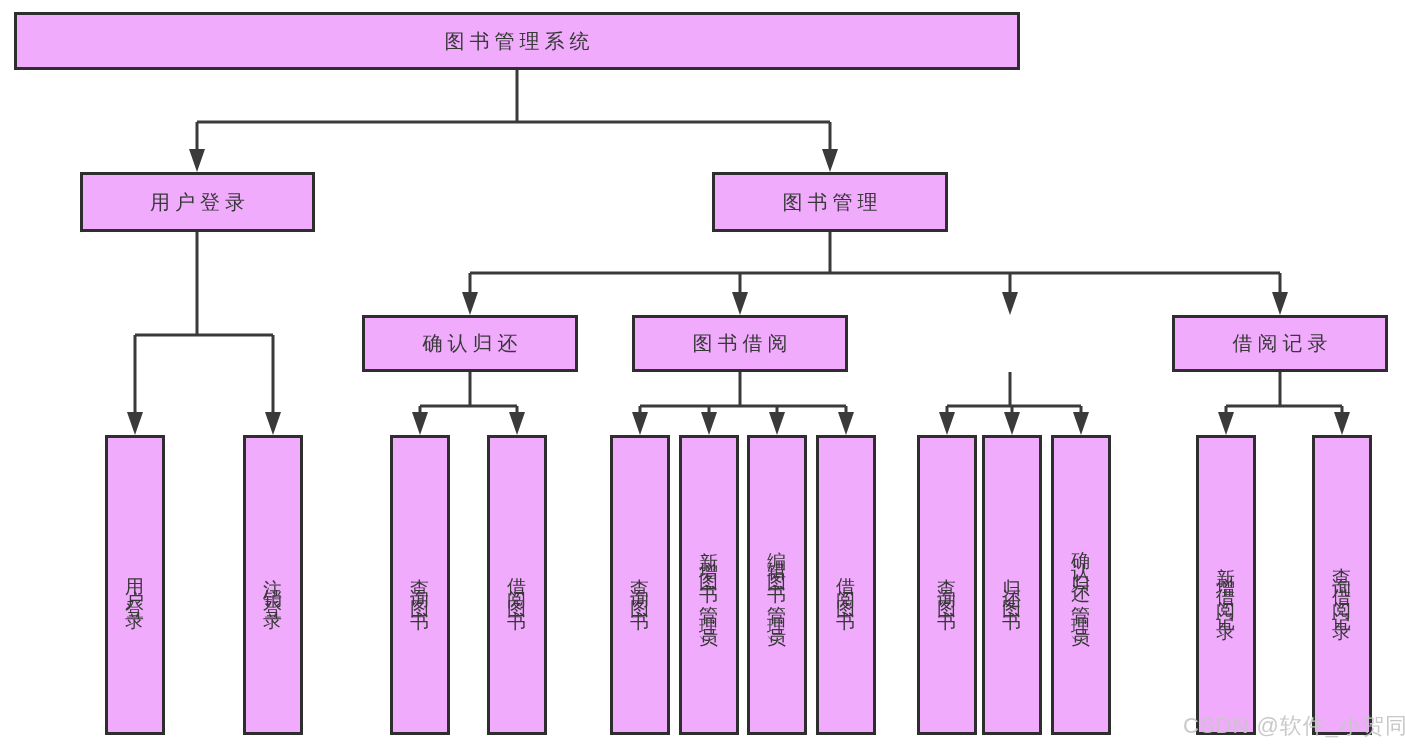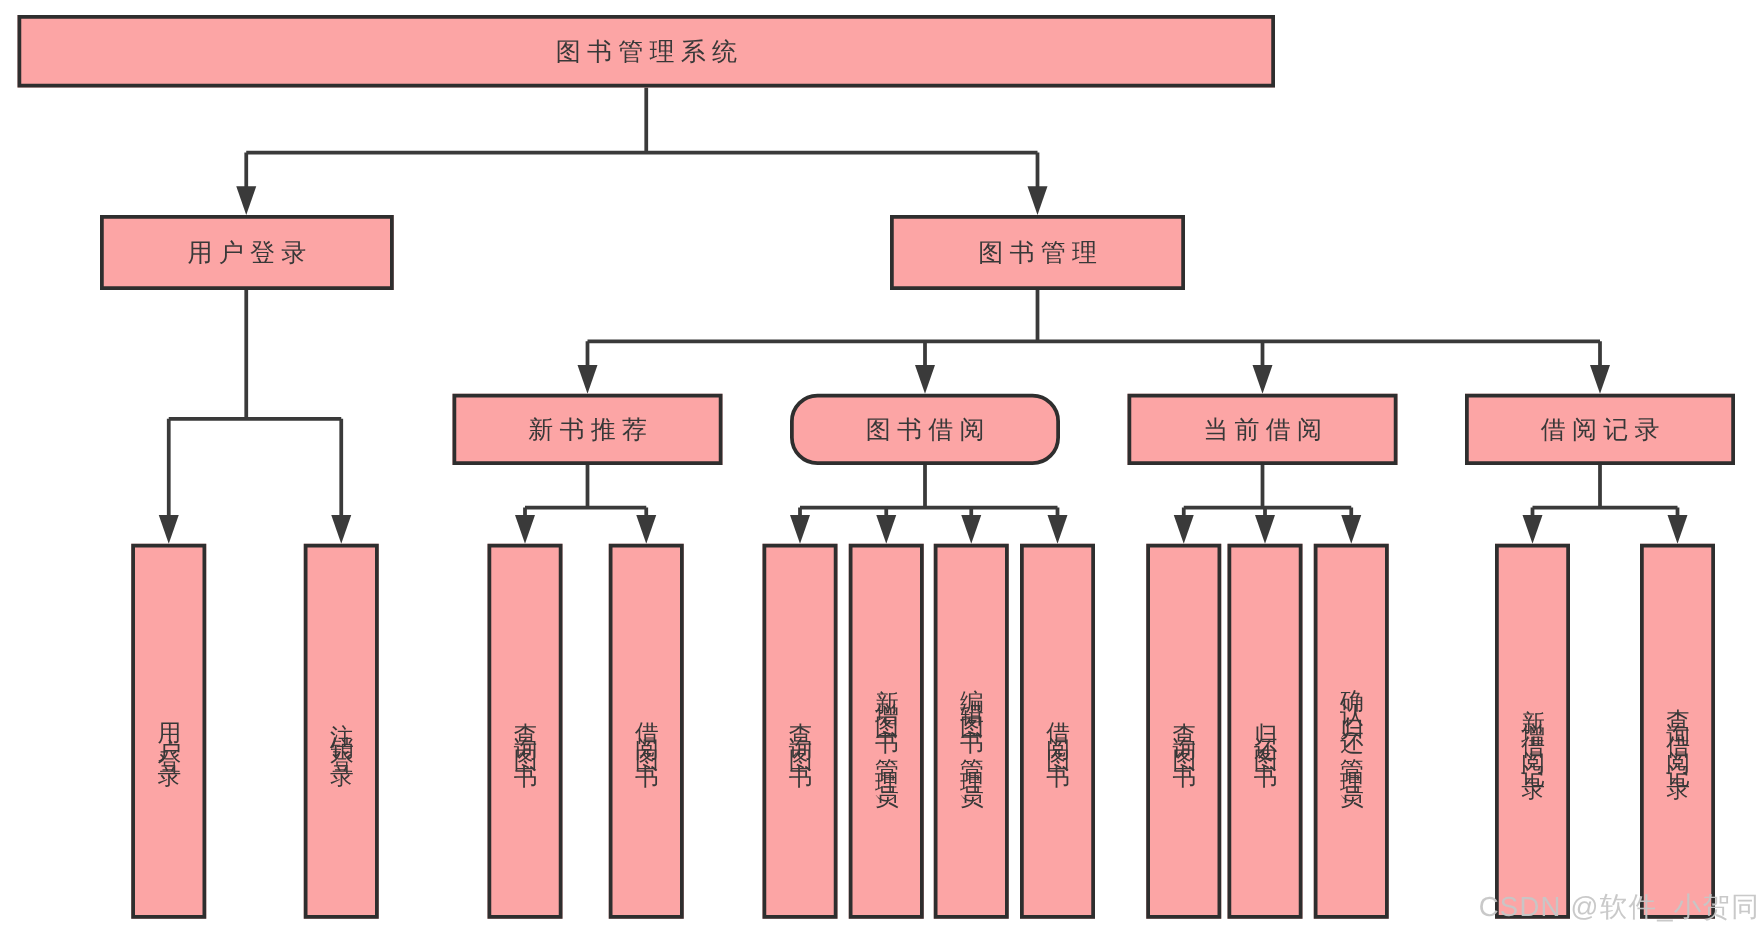--- a/index.html
+++ b/index.html
@@ -13,21 +13,21 @@
   }
   .connectors {
     position: absolute;
     left: 0; top: 0;
     width: 1405px; height: 747px;
     pointer-events: none;
   }
   .box {
     position: absolute;
     box-sizing: border-box;
-    background: #fca5a5;
+    background: #f0abfc;
     border: 3px solid #2e2e2e;
     display: flex;
     align-items: center;
     justify-content: center;
     color: #333333;
   }
   .box .lbl-h {
     font-size: 20px;
     letter-spacing: 5px;
     text-indent: 5px;
@@ -97,27 +97,24 @@
   </div>
 
   <div class="box" style="left:80px; top:172px; width:235px; height:60px;">
     <span class="lbl-h">用户登录</span>
   </div>
   <div class="box" style="left:712px; top:172px; width:236px; height:60px;font-family:Liberation Mono, monospace;">
     <span class="lbl-h">图书管理</span>
   </div>
 
   <div class="box" style="left:362px; top:315px; width:216px; height:57px;">
-    <span class="lbl-h">新书推荐</span>
+    <span class="lbl-h">确认归还</span>
   </div>
-  <div class="box" style="left:632px; top:315px; width:216px; height:57px;border-radius:22px;">
+  <div class="box" style="left:632px; top:315px; width:216px; height:57px;">
     <span class="lbl-h">图书借阅</span>
-  </div>
-  <div class="box" style="left:902px; top:315px; width:216px; height:57px;">
-    <span class="lbl-h">当前借阅</span>
   </div>
   <div class="box" style="left:1172px; top:315px; width:216px; height:57px;text-align:right;">
     <span class="lbl-h">借阅记录</span>
   </div>
 
   <div class="box" style="left:105px; top:435px; width:60px; height:300px;">
     <span class="lbl-v">用户登录</span>
   </div>
   <div class="box" style="left:243px; top:435px; width:60px; height:300px;">
     <span class="lbl-v">注销登录</span>

